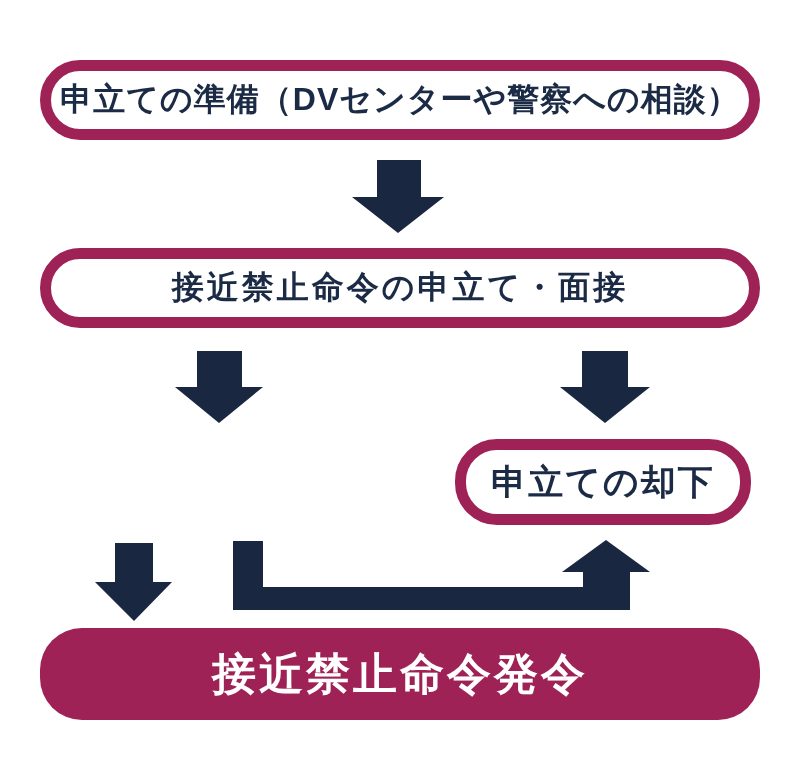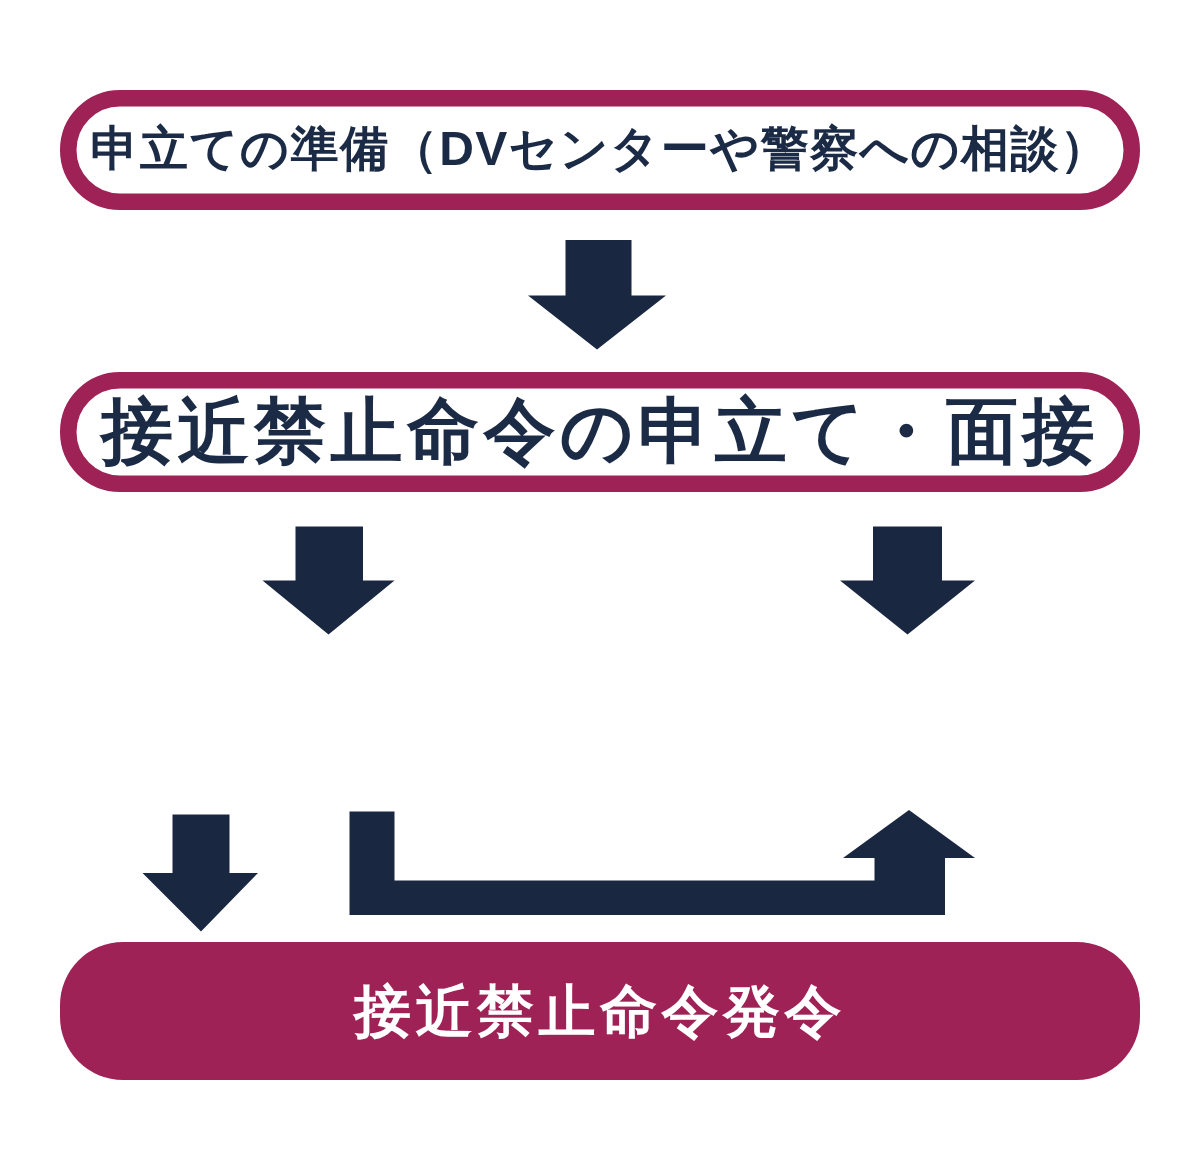--- a/index.html
+++ b/index.html
@@ -22,43 +22,46 @@
   .outlined{
     background:#ffffff;
     border:11px solid #9f2256;
     color:#1b2a45;
   }
   .filled{
     background:#9f2256;
     color:#ffffff;
   }
   .box1{left:40px;top:60px;width:720px;height:80px;font-size:32px;letter-spacing:1px;}
-  .box2{left:40px;top:248px;width:720px;height:80px;font-size:48px;letter-spacing:3px;}
+  .box2{left:40px;top:248px;width:720px;height:80px;font-size:32px;letter-spacing:3px;}
   .box3l{left:40px;top:439px;width:365px;height:86px;font-size:35px;letter-spacing:2px;}
   .box3r{left:455px;top:439px;width:296px;height:86px;font-size:35px;letter-spacing:2px;}
-  .box4{left:40px;top:628px;width:720px;height:92px;font-size:38px;letter-spacing:3px;}
+  .box4{left:40px;top:628px;width:720px;height:92px;font-size:44px;letter-spacing:3px;}
   .arrows{
     position:absolute;left:0;top:0;width:800px;height:768px;
     pointer-events:none;
   }
 </style>
 </head>
 <body>
 
 <div class="canvas">
 
   <div class="node outlined box1">
     <span>申立ての準備（DVセンターや警察への相談）</span>
   </div>
 
   <div class="node outlined box2">
     <span>接近禁止命令の申立て・面接</span>
   </div>
 
 
+  <div class="node outlined box3r">
+    <span>申立ての却下</span>
+  </div>
 
   <div class="node filled box4">
     <span>接近禁止命令発令</span>
   </div>
 
   <svg class="arrows" width="800" height="768" viewBox="0 0 800 768" xmlns="http://www.w3.org/2000/svg">
     <polygon points="377,160 421,160 421,197 444,197 398,233 352,197 377,197" fill="#1a2740"></polygon>
     <polygon points="197,351 242,351 242,387 263,387 219,423 175,387 197,387" fill="#1a2740"></polygon>
     <polygon points="582,351 628,351 628,387 650,387 605,423 560,387 582,387" fill="#1a2740"></polygon>
     <polygon points="115,543 153,543 153,582 172,582 134,621 95,582 115,582" fill="#1a2740"></polygon>

